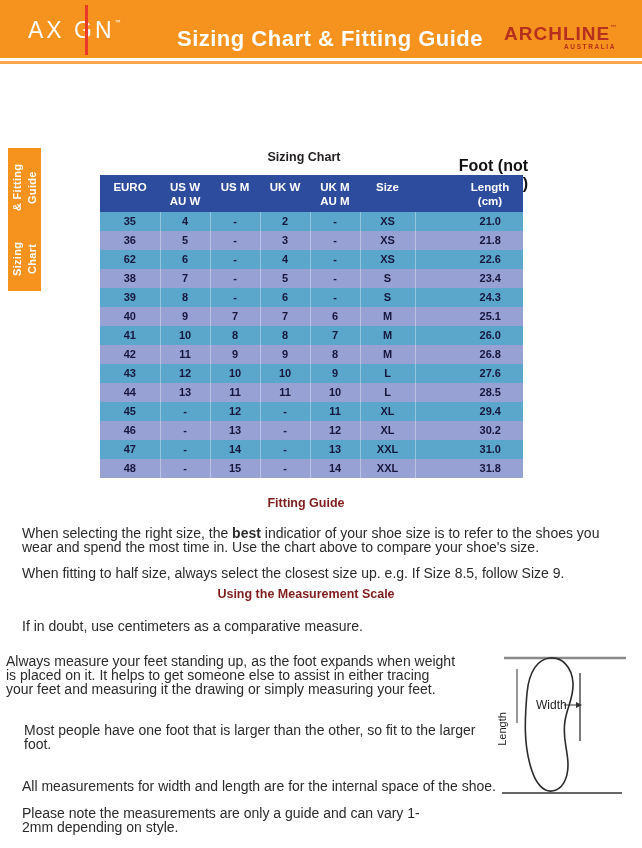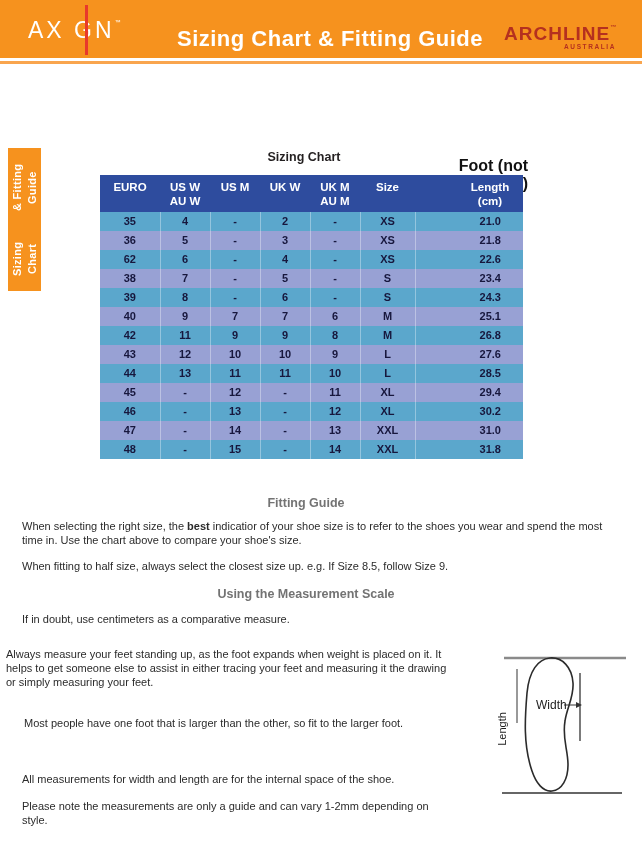--- a/index.html
+++ b/index.html
@@ -53,22 +53,22 @@
   table.size-chart th.len-col, table.size-chart td.len-col { padding-left:42px; }
   table.size-chart td {
     height:19px; text-align:center; font-size:11px; font-weight:bold; color:#17173d; line-height:19px;
   }
   table.size-chart tbody tr:nth-child(odd)  td { background:#5BA7CC; }
   table.size-chart tbody tr:nth-child(even) td { background:#98A1D4; }
   table.size-chart tbody td + td { border-left:1px solid rgba(255,255,255,0.35); }
 
   
   .h-center { position:absolute; left:0; width:612px; text-align:center;
-    font-size:12.5px; font-weight:bold; color:#737373; }
-  .para { position:absolute; font-size:11px; line-height:14px; color:#2b2b2b; }
+    font-size:12.5px; font-weight:bold; color:#7f1d1d; }
+  .para { position:absolute; font-size:14px; line-height:14px; color:#2b2b2b;margin-top:7px; }
 
   
   .foot-diagram { position:absolute; left:490px; top:645px; width:150px; height:160px; }
 </style>
 </head>
 <body>
 
 <div class="page">
 
   <div class="banner">
@@ -182,20 +182,29 @@
         <tr>
           <td>40</td>
           <td>9</td>
           <td>7</td>
           <td>7</td>
           <td>6</td>
           <td>M</td>
           <td class="len-col">25.1</td>
         </tr>
         <tr>
+          <td>41</td>
+          <td>10</td>
+          <td>8</td>
+          <td>8</td>
+          <td>7</td>
+          <td>M</td>
+          <td class="len-col">26.0</td>
+        </tr>
+        <tr>
           <td>42</td>
           <td>11</td>
           <td>9</td>
           <td>9</td>
           <td>8</td>
           <td>M</td>
           <td class="len-col">26.8</td>
         </tr>
         <tr>
           <td>43</td>

